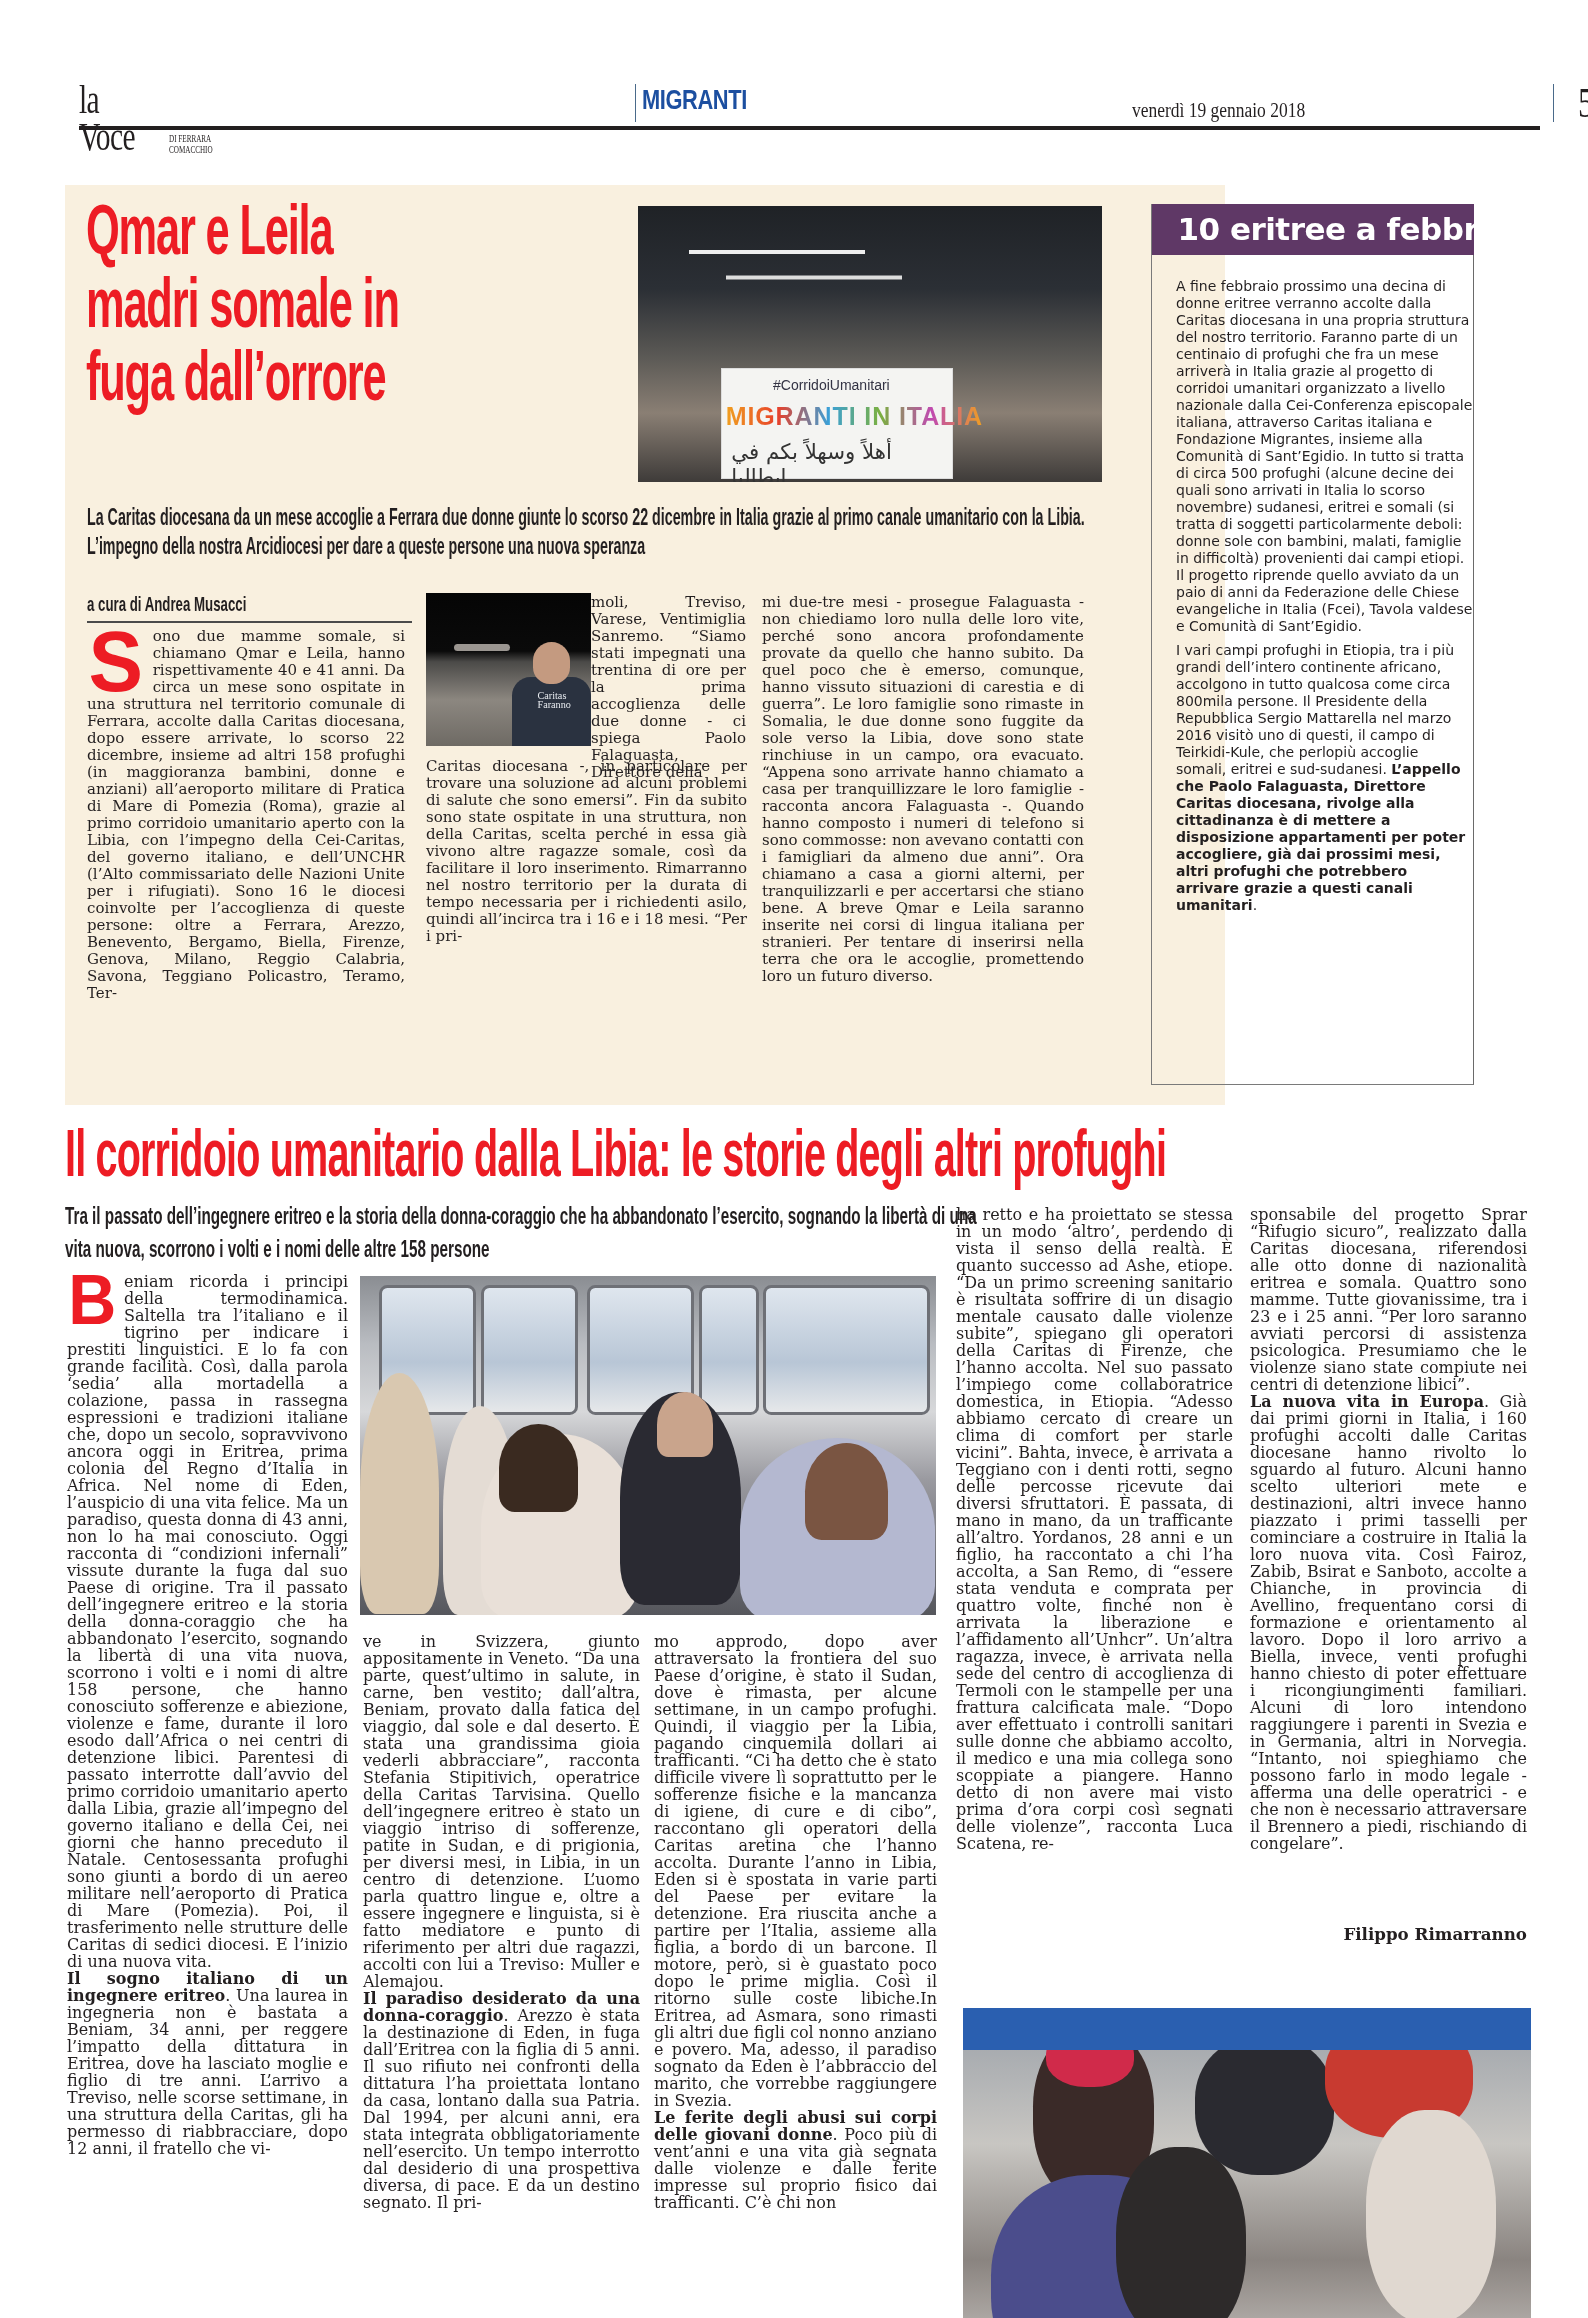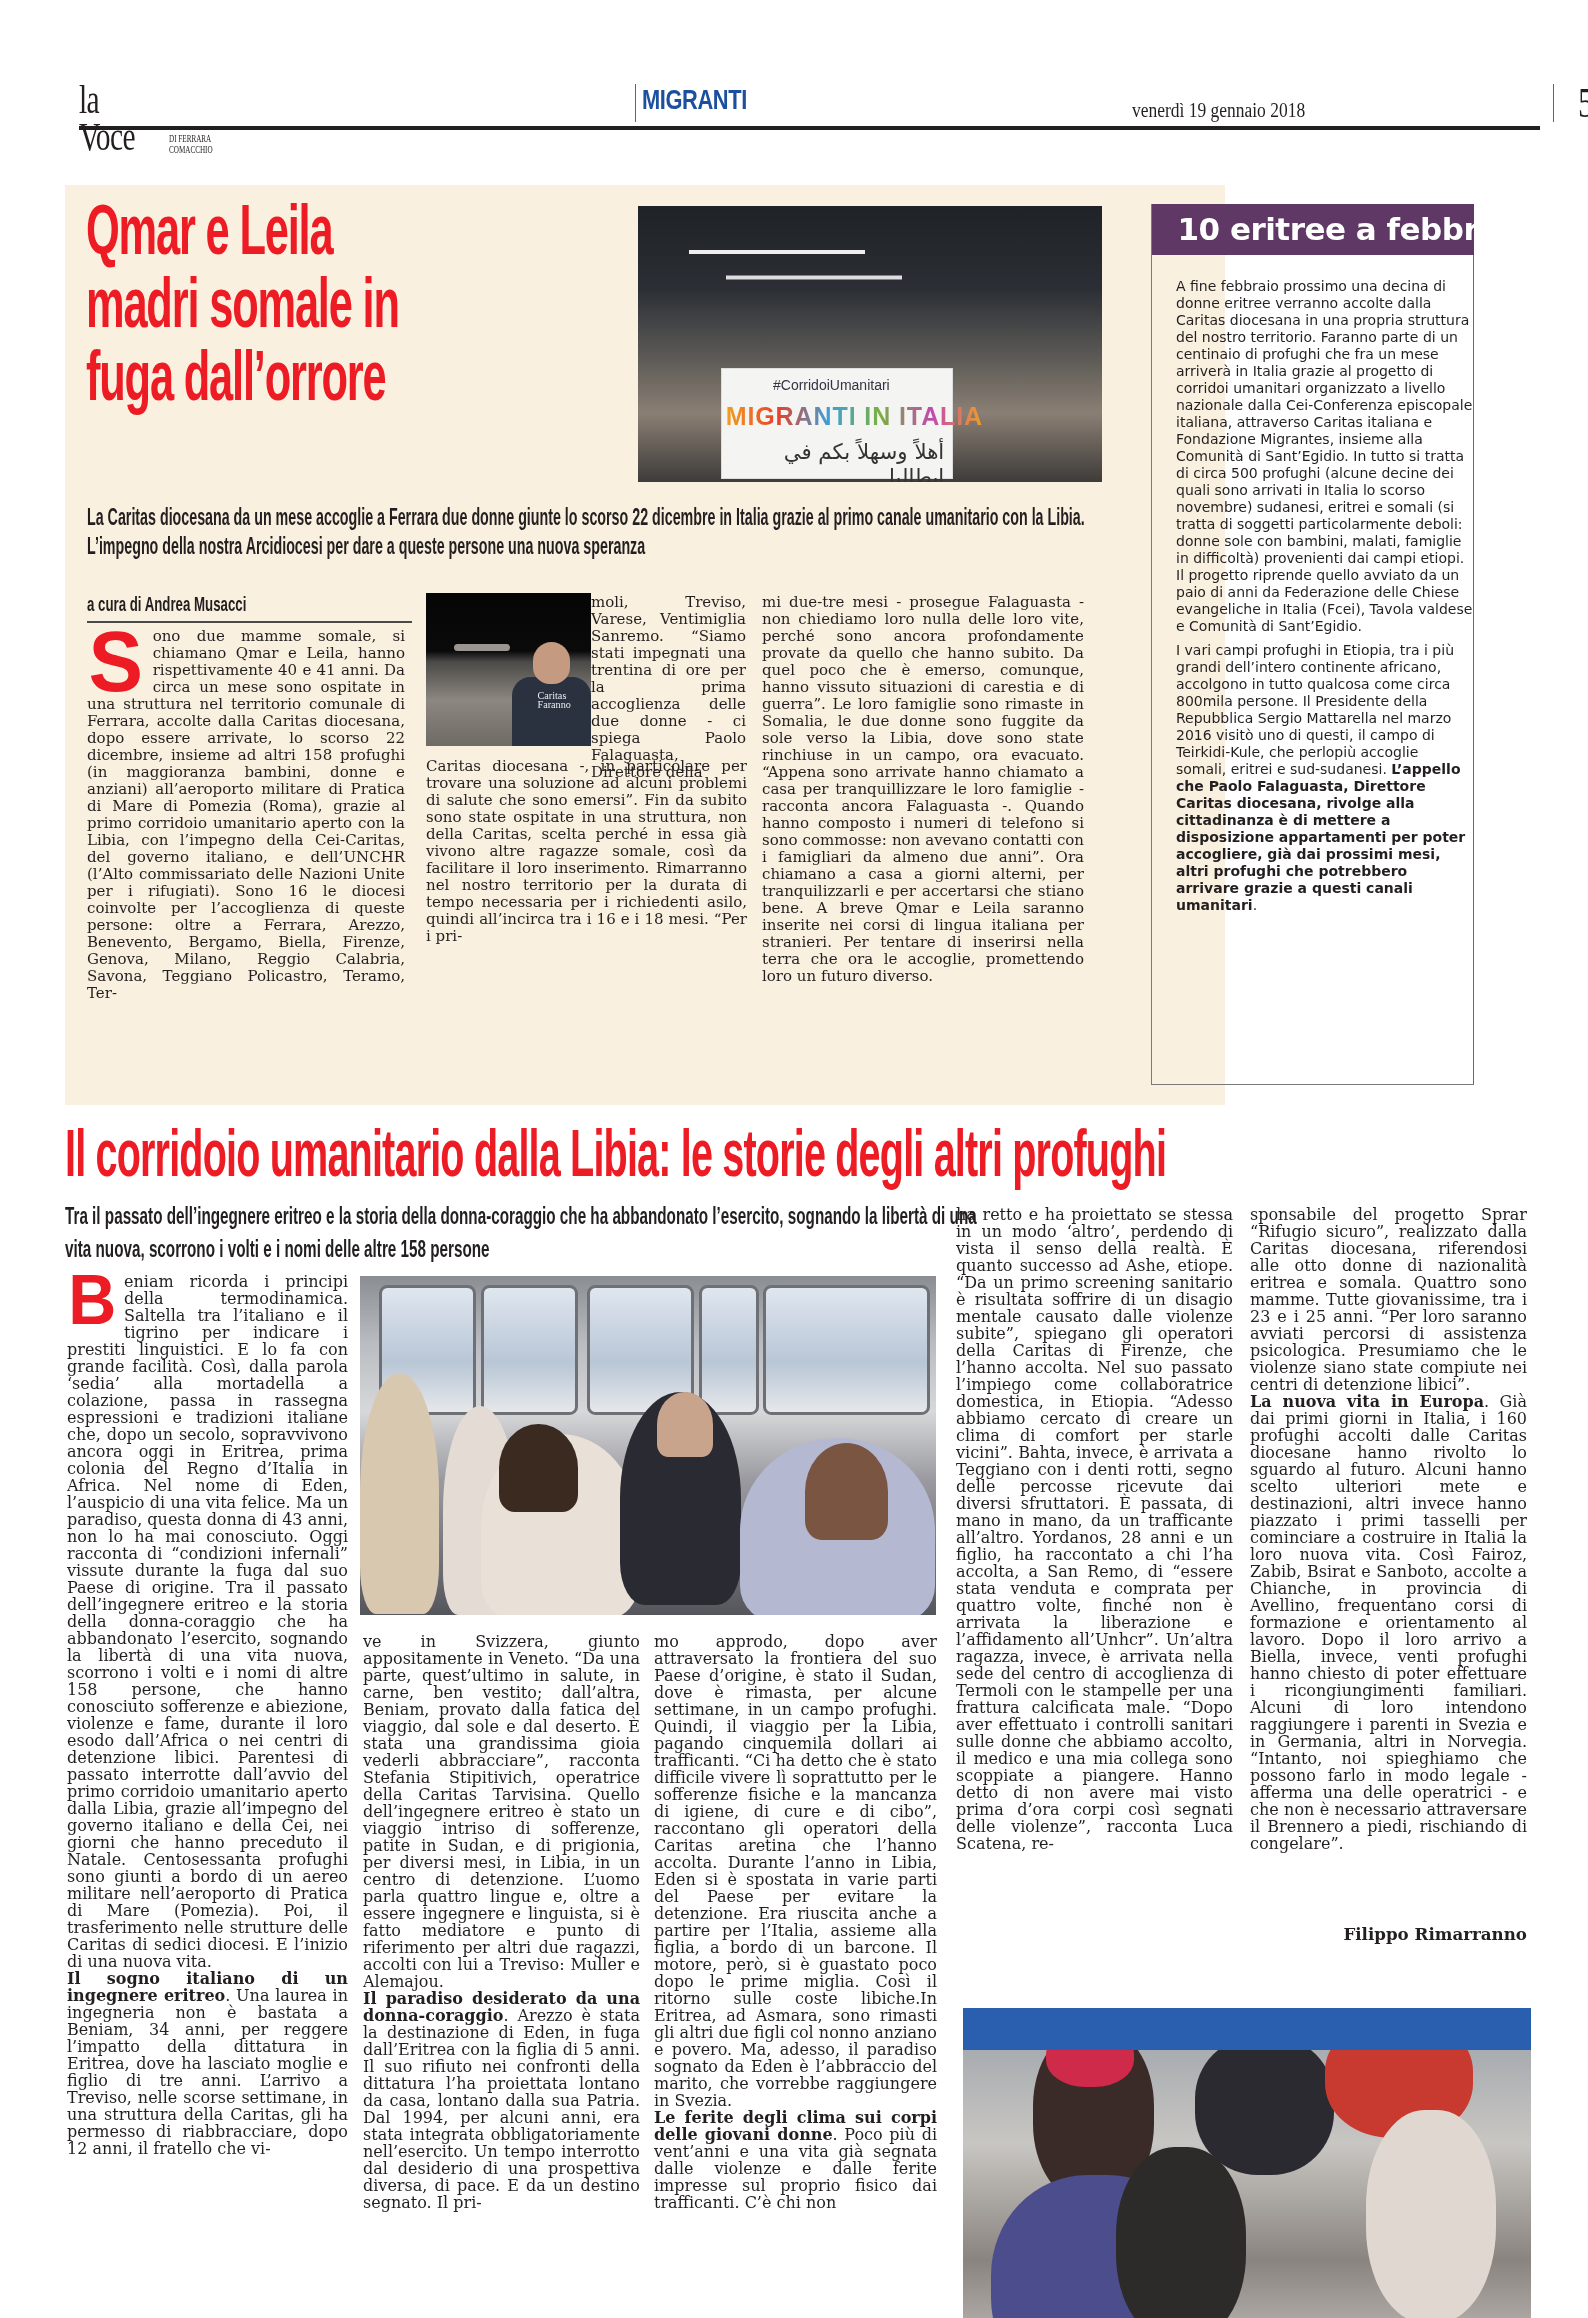--- a/index.html
+++ b/index.html
@@ -17,21 +17,21 @@
   .masthead .page-num { position: absolute; left: 1499px; top: 2.8px; font-family: "Liberation Serif", serif; font-size: 43px; line-height: 43px; transform: scaleX(0.75); transform-origin: left center; }
 
   
   .top-panel { position: absolute; left: 65px; top: 185px; width: 1160px; height: 920px; background: #f9f0df; }
   .headline-red { font-family: "Liberation Sans", sans-serif; font-weight: bold; color: #ed1c24; transform-origin: left top; letter-spacing: -1.9px; }
   .top-headline { position: absolute; left: 21px; top: 9.3px; font-size: 70px; line-height: 73px; transform: scaleX(0.62); width: 788px; }
   .top-photo { position: absolute; left: 573px; top: 21px; width: 464px; height: 276px; overflow: hidden; background: linear-gradient(180deg,#1f2226 0%,#2b2f35 30%,#5c5a56 55%,#8a7f74 75%,#3e3b39 100%); }
   .top-photo .banner { position: absolute; left: 83px; top: 162px; width: 232px; height: 111px; background: #f4f4f2; border: 0.9px solid #ddd; }
   .top-photo .banner .b1 { position: absolute; left: 51px; top: 8.3px; font-family: "Liberation Sans", sans-serif; font-size: 14px; color: #334; }
   .top-photo .banner .b2 { position: absolute; left: 3.7px; top: 33px; font-family: "Liberation Sans", sans-serif; font-weight: bold; font-size: 25px; letter-spacing: 0.9px; background: linear-gradient(90deg,#f0a020,#e8402a,#3aa0d8,#7ab040,#c04ab0,#f0a020); -webkit-background-clip: text; background-clip: text; color: transparent; white-space: nowrap; }
-  .top-photo .banner .b3 { position: absolute; left: 9.3px; top: 70px; font-family: "DejaVu Sans", sans-serif; font-size: 21.3px; color: #333; direction: rtl; width: 213px; text-align: right; }
+  .top-photo .banner .b3 { position: absolute; left: 9.3px; top: 70px; font-family: "DejaVu Sans", sans-serif; font-size: 21.3px; color: #333; direction: rtl; width: 213px; text-align: left; }
   .top-photo .lights { position: absolute; left: 51px; top: 44px; width: 176px; height: 3.7px; background: #eee; box-shadow: 37px 25.5px 0 #ddd; }
   .subhead { font-family: "Liberation Sans", sans-serif; font-weight: bold; transform-origin: left top; transform: scaleX(0.62); }
   .top-subhead { position: absolute; left: 22px; top: 318px; width: 1614px; font-size: 23px; line-height: 29px; }
   .byline { position: absolute; left: 22px; top: 408px; width: 204px; font-family: "Liberation Sans", sans-serif; font-weight: bold; font-size: 20.4px; transform: scaleX(0.65); transform-origin: left top; width: 315px; }
   .byline-rule { position: absolute; left: 22px; top: 436px; width: 325px; height: 1.9px; background: #4a4a4a; }
   .col-text { position: absolute; font-size: 15px; line-height: 17px; text-align: justify; hyphens: manual; }
   .dropcap { float: left; font-family: "Liberation Sans", sans-serif; font-weight: bold; color: #ed1c24; font-size: 86px; line-height: 65px; margin: 0.9px 8.3px 0 0; transform: scaleX(0.95); }
   .top-col1 { left: 22px; top: 443px; width: 318px; }
   .small-photo { position: absolute; left: 361px; top: 408px; width: 165px; height: 153px; overflow: hidden; background: linear-gradient(180deg,#050505 0%,#0a0a0a 38%,#4b4a48 45%,#8c8780 70%,#6e6a64 100%); }
   .small-photo .person { position: absolute; left: 86px; top: 49px; width: 79px; height: 107px; }
@@ -155,21 +155,21 @@
   <div class="fig" style="left:445px;top:167px;width:83px;height:97px;background:#7a5542"></div>
 </div>
 
 <div class="col-text b-col2">
   <span>ve in Svizzera, giunto appositamente in Veneto. “Da una parte, quest’ultimo in salute, in carne, ben vestito; dall’altra, Beniam, provato dalla fatica del viaggio, dal sole e dal deserto. È stata una grandissima gioia vederli abbracciare”, racconta Stefania Stipitivich, operatrice della Caritas Tarvisina. Quello dell’ingegnere eritreo è stato un viaggio intriso di sofferenze, patite in Sudan, e di prigionia, per diversi mesi, in Libia, in un centro di detenzione. L’uomo parla quattro lingue e, oltre a essere ingegnere e linguista, si è fatto mediatore e punto di riferimento per altri due ragazzi, accolti con lui a Treviso: Muller e Alemajou.</span><br>
   <b>Il paradiso desiderato da una donna-coraggio</b><span>. Arezzo è stata la destinazione di Eden, in fuga dall’Eritrea con la figlia di 5 anni. Il suo rifiuto nei confronti della dittatura l’ha proiettata lontano da casa, lontano dalla sua Patria. Dal 1994, per alcuni anni, era stata integrata obbligatoriamente nell’esercito. Un tempo interrotto dal desiderio di una prospettiva diversa, di pace. E da un destino segnato. Il pri-</span>
 </div>
 
 <div class="col-text b-col3">
   <span>mo approdo, dopo aver attraversato la frontiera del suo Paese d’origine, è stato il Sudan, dove è rimasta, per alcune settimane, in un campo profughi. Quindi, il viaggio per la Libia, pagando cinquemila dollari ai trafficanti. “Ci ha detto che è stato difficile vivere lì soprattutto per le sofferenze fisiche e la mancanza di igiene, di cure e di cibo”, raccontano gli operatori della Caritas aretina che l’hanno accolta. Durante l’anno in Libia, Eden si è spostata in varie parti del Paese per evitare la detenzione. Era riuscita anche a partire per l’Italia, assieme alla figlia, a bordo di un barcone. Il motore, però, si è guastato poco dopo le prime miglia. Così il ritorno sulle coste libiche.In Eritrea, ad Asmara, sono rimasti gli altri due figli col nonno anziano e povero. Ma, adesso, il paradiso sognato da Eden è l’abbraccio del marito, che vorrebbe raggiungere in Svezia.</span><br>
-  <b>Le ferite degli clima sui corpi delle giovani donne</b><span>. Poco più di vent’anni e una vita già segnata dalle violenze e dalle ferite impresse sul proprio fisico dai trafficanti. C’è chi non</span>
+  <b>Le ferite degli abusi sui corpi delle giovani donne</b><span>. Poco più di vent’anni e una vita già segnata dalle violenze e dalle ferite impresse sul proprio fisico dai trafficanti. C’è chi non</span>
 </div>
 
 <div class="col-text b-col4">ha retto e ha proiettato se stessa in un modo ‘altro’, perdendo di vista il senso della realtà. È quanto successo ad Ashe, etiope. “Da un primo screening sanitario è risultata soffrire di un disagio mentale causato dalle violenze subite”, spiegano gli operatori della Caritas di Firenze, che l’hanno accolta. Nel suo passato l’impiego come collaboratrice domestica, in Etiopia. “Adesso abbiamo cercato di creare un clima di comfort per starle vicini”. Bahta, invece, è arrivata a Teggiano con i denti rotti, segno delle percosse ricevute dai diversi sfruttatori. È passata, di mano in mano, da un trafficante all’altro. Yordanos, 28 anni e un figlio, ha raccontato a chi l’ha accolta, a San Remo, di “essere stata venduta e comprata per quattro volte, finché non è arrivata la liberazione e l’affidamento all’Unhcr”. Un’altra ragazza, invece, è arrivata nella sede del centro di accoglienza di Termoli con le stampelle per una frattura calcificata male. “Dopo aver effettuato i controlli sanitari sulle donne che abbiamo accolto, il medico e una mia collega sono scoppiate a piangere. Hanno detto di non avere mai visto prima d’ora corpi così segnati delle violenze”, racconta Luca Scatena, re-</div>
 
 <div class="col-text b-col5">
   <span>sponsabile del progetto Sprar “Rifugio sicuro”, realizzato dalla Caritas diocesana, riferendosi alle otto donne di nazionalità eritrea e somala. Quattro sono mamme. Tutte giovanissime, tra i 23 e i 25 anni. “Per loro saranno avviati percorsi di assistenza psicologica. Presumiamo che le violenze siano state compiute nei centri di detenzione libici”.</span><br>
   <b>La nuova vita in Europa</b><span>. Già dai primi giorni in Italia, i 160 profughi accolti dalle Caritas diocesane hanno rivolto lo sguardo al futuro. Alcuni hanno scelto ulteriori mete e destinazioni, altri invece hanno piazzato i primi tasselli per cominciare a costruire in Italia la loro nuova vita. Così Fairoz, Zabib, Bsirat e Sanboto, accolte a Chianche, in provincia di Avellino, frequentano corsi di formazione e orientamento al lavoro. Dopo il loro arrivo a Biella, invece, venti profughi hanno chiesto di poter effettuare i ricongiungimenti familiari. Alcuni di loro intendono raggiungere i parenti in Svezia e in Germania, altri in Norvegia. “Intanto, noi spieghiamo che possono farlo in modo legale - afferma una delle operatrici - e che non è necessario attraversare il Brennero a piedi, rischiando di congelare”.</span>
 </div>
 <div class="b-signature">Filippo Rimarranno</div>
 

